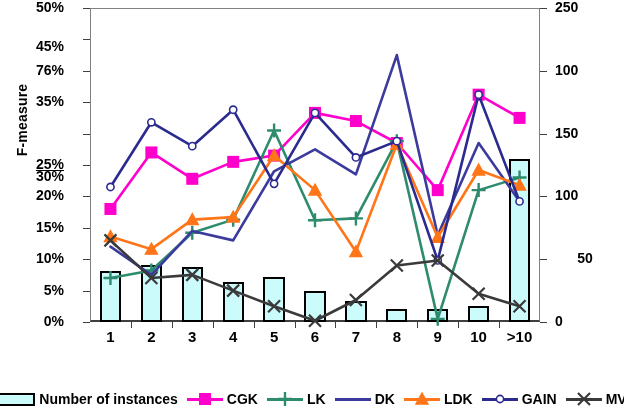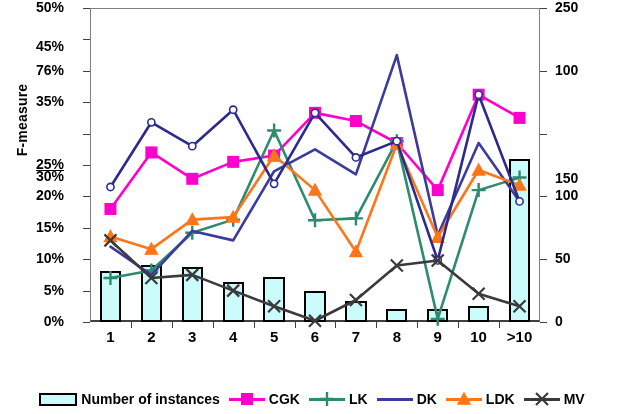--- a/index.html
+++ b/index.html
@@ -81,23 +81,23 @@
       <div class="ytick ytick-l" style="top: 190.4px;">20%</div>
       <div class="ytick ytick-l" style="top: 159px; text-decoration: underline;">25%</div>
       <div class="ytick ytick-l" style="top: 127.6px; margin-top: 43px;">30%</div>
       <div class="ytick ytick-l" style="top: 96.2px;">35%</div>
       <div class="ytick ytick-l" style="top: 64.8px;">76%</div>
       <div class="ytick ytick-l" style="top: 41px;">45%</div>
       <div class="ytick ytick-l" style="top: 2px;">50%</div>
     </div>
   <div id="yticks-right">
       <div class="ytick ytick-r" style="top: 316px;">0</div>
-      <div class="ytick ytick-r" style="top: 253.2px;">50</div>
+      <div class="ytick ytick-r" style="top: 253.2px; text-align: center;">50</div>
       <div class="ytick ytick-r" style="top: 190.4px;">100</div>
-      <div class="ytick ytick-r" style="top: 127.6px; margin-top: 45px;">150</div>
+      <div class="ytick ytick-r" style="top: 127.6px;">150</div>
       <div class="ytick ytick-r" style="top: 64.8px;">100</div>
       <div class="ytick ytick-r" style="top: 2px;">250</div>
     </div>
   <div id="xticks">
       <div class="xtick" style="left: 90.4545px;">1</div>
       <div class="xtick" style="left: 131.364px;">2</div>
       <div class="xtick" style="left: 172.273px;">3</div>
       <div class="xtick" style="left: 213.182px;">4</div>
       <div class="xtick" style="left: 254.091px;">5</div>
       <div class="xtick" style="left: 295px;">6</div>
@@ -262,20 +262,29 @@
         <div class="lg-line">
           <div class="ln" style="background: rgb(255, 117, 24);"></div>
           <svg width="36" height="14" class="lg-mark" style="left: 0px; top: 0px;">
             <path d="M18,1 L24,12 L12,12 Z" fill="#ff7518" stroke="#ff7518" stroke-width="1.4"></path>
           </svg>
         </div>
         <span>LDK</span>
       </div>
       <div class="lg">
         <div class="lg-line">
+          <div class="ln" style="background: rgb(43, 43, 143);"></div>
+          <svg width="36" height="14" class="lg-mark" style="left: 0px; top: 0px;">
+            <circle cx="18" cy="7" r="3.6" fill="#ffffff" stroke="#2b2b8f" stroke-width="1.6"></circle>
+          </svg>
+        </div>
+        <span>GAIN</span>
+      </div>
+      <div class="lg">
+        <div class="lg-line">
           <div class="ln" style="background: rgb(58, 58, 58);"></div>
           <svg width="36" height="14" class="lg-mark" style="left: 0px; top: 0px;">
             <path d="M12,1 L24,13 M24,1 L12,13" stroke="#3a3a3a" stroke-width="2.2" fill="none"></path>
           </svg>
         </div>
         <span>MV</span>
       </div>
     </div>
 </div>
 

